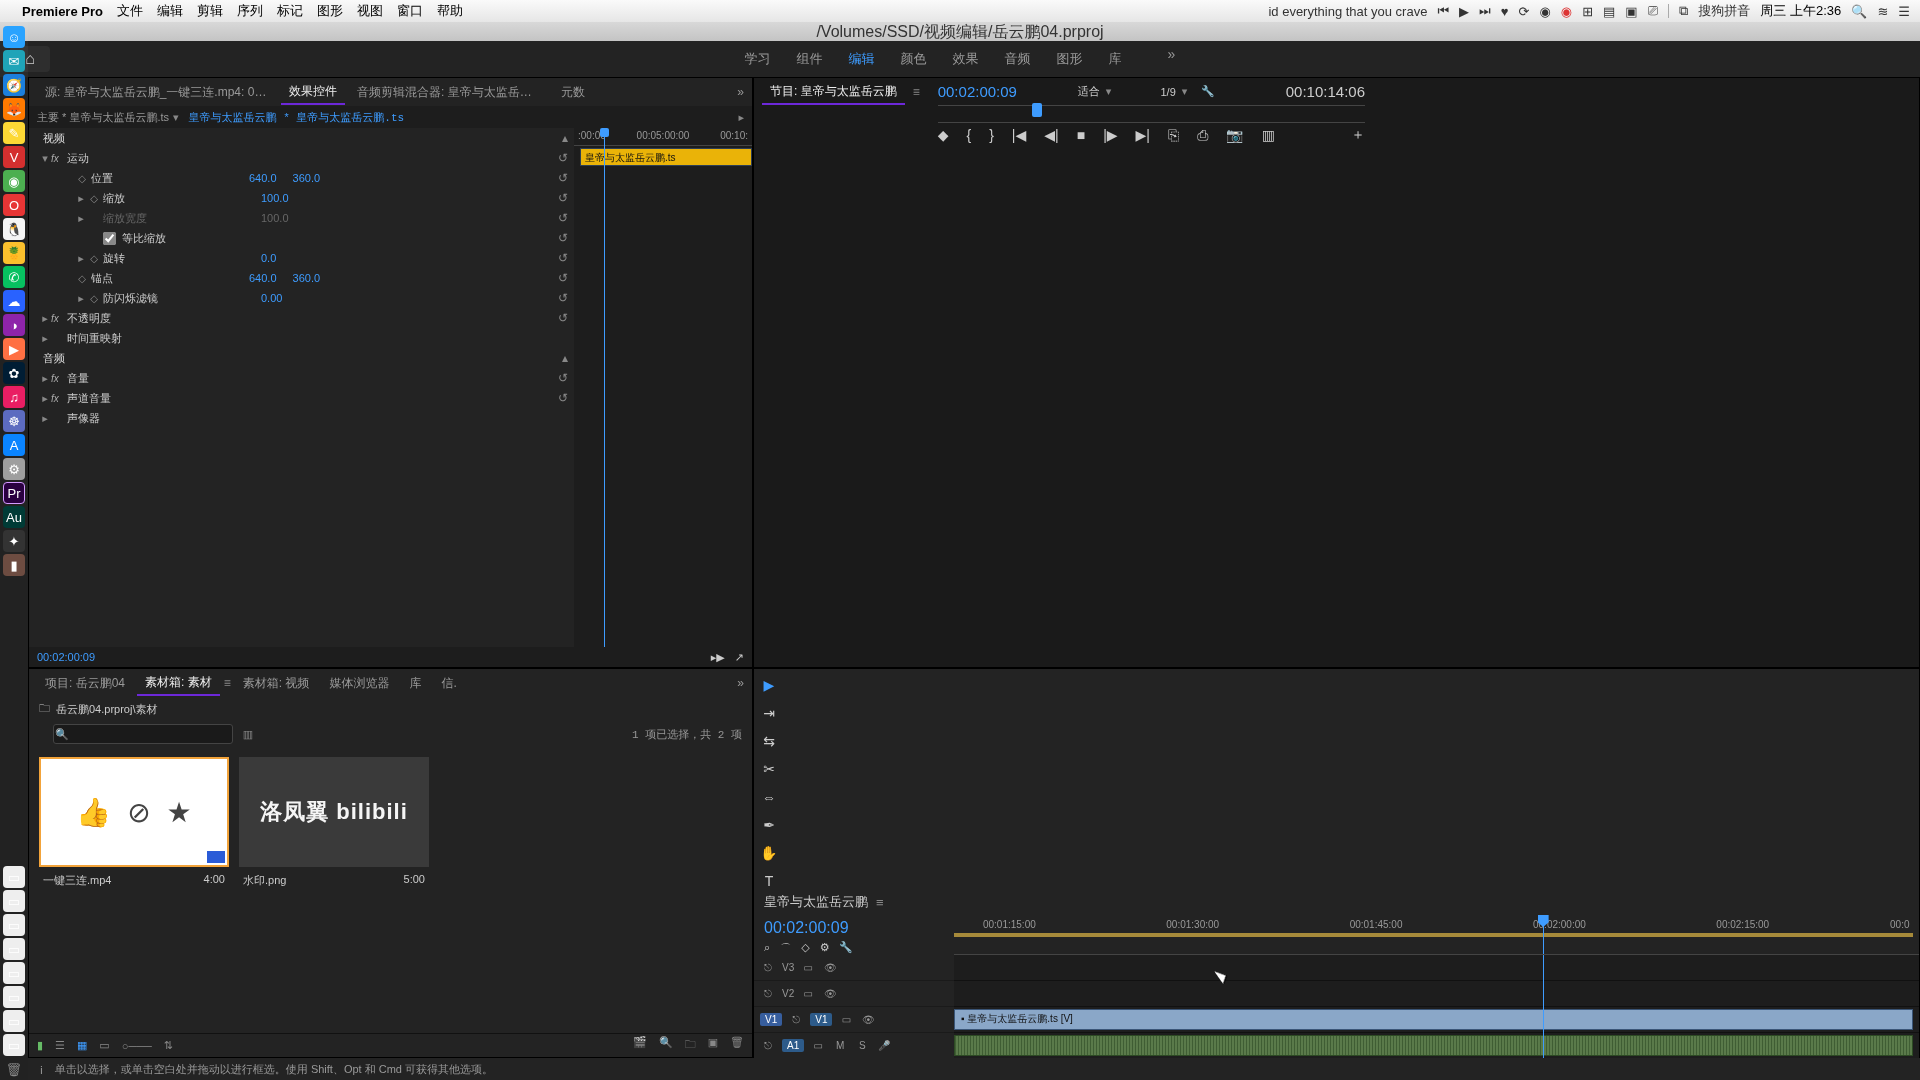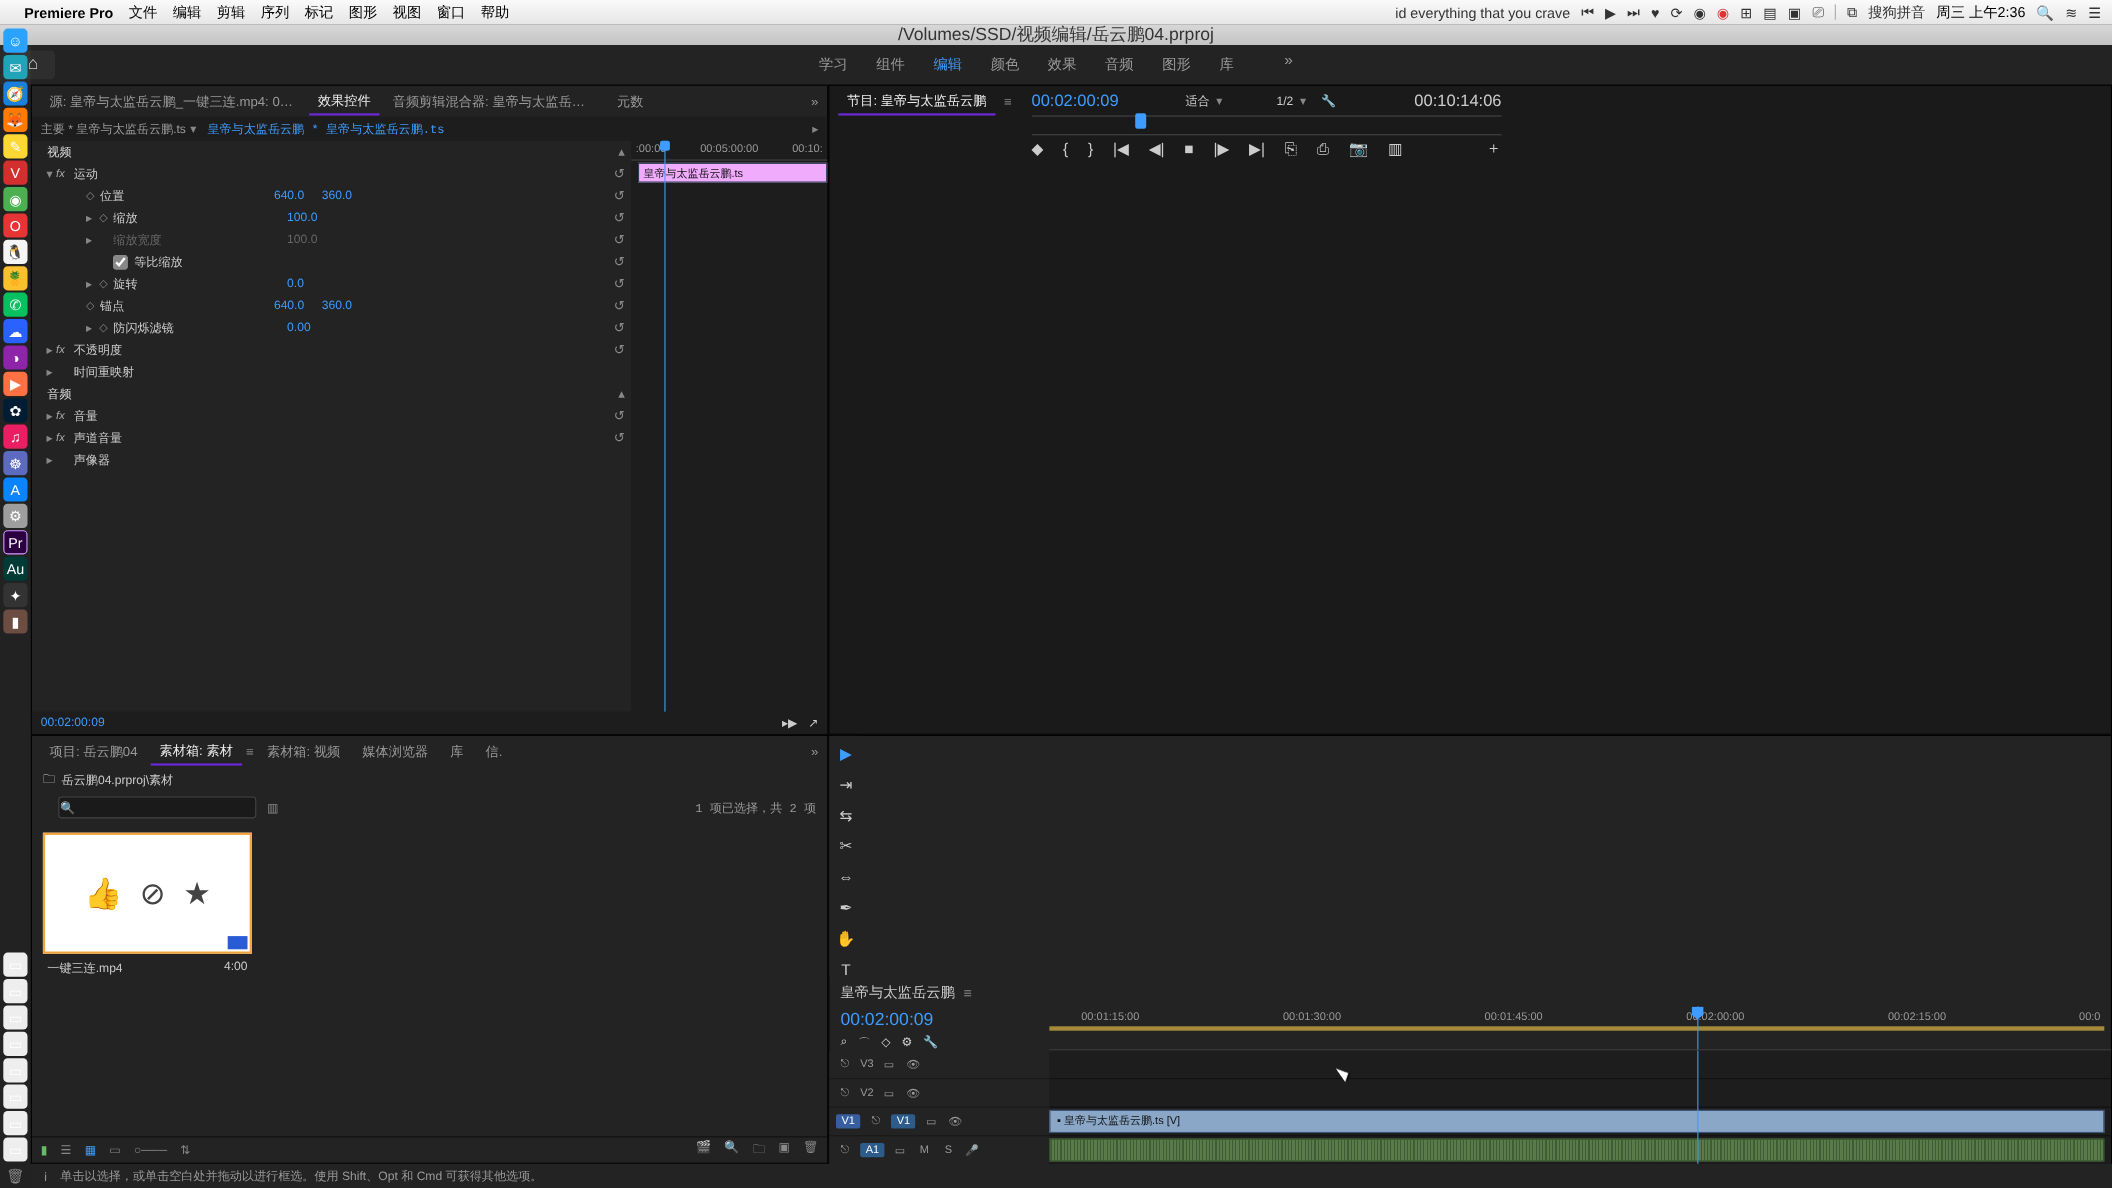--- a/index.html
+++ b/index.html
@@ -63,21 +63,21 @@
 .panel-tabs { height:28px; display:flex; align-items:center; gap:4px; padding:0 8px; font-size:12px; color:#999; }
 .ptab { padding:3px 8px; cursor:pointer; white-space:nowrap; overflow:hidden; text-overflow:ellipsis; }
 .ptab.active { color:#eee; border-bottom:2px solid #6d28d9; }
 .panel .sub-head { height:22px; display:flex; align-items:center; padding:0 8px; font-size:11px; background:#1d1d1d; }
 .sub-head .dim { color:#999; }
 .sub-head .lit { color:#3e9cff; margin-left:6px;font-family:Liberation Mono, monospace;}
 .ec-body { flex:1; display:flex; }
 .ec-props { width:545px; overflow:auto; }
 .ec-tl { flex:1; background:#1d1d1d; position:relative; }
 .ec-tl .tl-ruler{ height:18px; display:flex; color:#999; font-size:10px; justify-content:space-between; padding:2px 4px;}
-.ec-tl .clip-bar {position:absolute; top:20px; left:6px; right:0; height:18px; background:#f0abfc; color:#111; font-size:10px; padding:2px 4px; border:1px solid #2d3f55;}
+.ec-tl .clip-bar {position:absolute; top:20px; left:6px; right:0; height:18px; background:#eab308; color:#111; font-size:10px; padding:2px 4px; border:1px solid #2d3f55;}
 .ec-tl .playhead{position:absolute; top:0; bottom:0; left:30px; width:1px; background:#3e9cff;}
 .ec-tl .playhead::before{content:""; position:absolute; top:0; left:-4px; width:9px; height:9px; background:#3e9cff; border-radius:2px;}
 .prop-row { display:flex; align-items:center; height:20px; padding-right:6px; }
 .prop-row .tri { width:12px; text-align:center; color:#888; cursor:pointer; }
 .prop-row .sw { width:14px; text-align:center; color:#888; cursor:pointer; font-size:10px;}
 .prop-row .fx { width:14px; color:#aaa; font-style:italic; font-size:10px;}
 .prop-row .lbl { flex:0 0 160px; padding-left:2px;font-family:Liberation Mono, monospace; }
 .prop-row .val { color:#3e9cff; margin-right:16px; cursor:ew-resize;}
 .prop-row .val.dim { color:#666;}
 .prop-row .reset { margin-left:auto; color:#888; cursor:pointer; font-size:12px;}
@@ -404,21 +404,21 @@
     <div class="panel-tabs">
       <span class="ptab active">节目: 皇帝与太监岳云鹏</span>
       <span style="color:#888;margin-left:4px">≡</span>
     </div>
     <div class="ctrl">
       <div class="row1">
         <span class="tc">00:02:00:09</span>
         <span class="fit">适合</span>
         <span style="color:#888;margin-left:6px">▾</span>
         <span class="spacer"></span>
-        <span class="res">1/2</span>
+        <span class="res">1/9</span>
         <span style="color:#888;margin:0 14px 0 6px">▾</span>
         <span style="color:#ccc;margin-right:10px">🔧</span>
         <span class="dur">00:10:14:06</span>
       </div>
       <div class="scrub">
           <div class="knob"></div>
         </div>
       <div class="transport">
         <span>◆</span>
         <span>{</span>
@@ -462,20 +462,27 @@
     <div class="bins">
       <div class="bin-item">
         <div class="bin-thumb sel">
           <span class="g">👍</span>
           <span class="g">⊘</span>
           <span class="g">★</span>
         </div>
         <div class="bin-label">
             <span>一键三连.mp4</span>
             <span>4:00</span>
+          </div>
+      </div>
+      <div class="bin-item">
+        <div class="bin-thumb2">洛凤翼 bilibili</div>
+        <div class="bin-label">
+            <span>水印.png</span>
+            <span>5:00</span>
           </div>
       </div>
     </div>
     <div class="proj-foot">
       <span style="color:#6b6">▮</span>
       <span>☰</span>
       <span style="color:#3e9cff">▦</span>
       <span>▭</span>
       <span>○───</span>
       <span>⇅</span>

